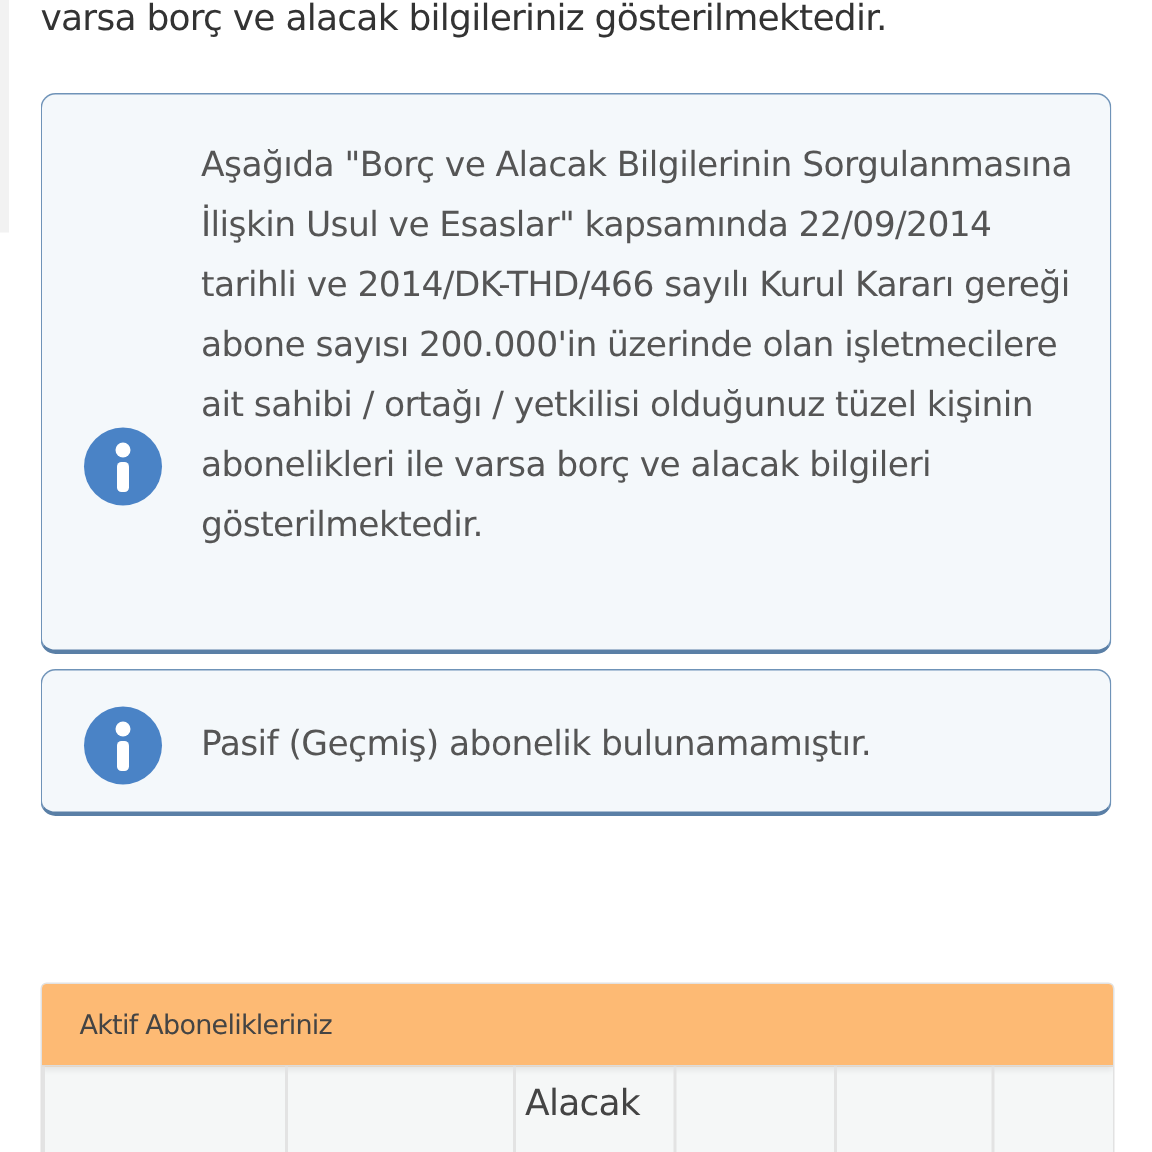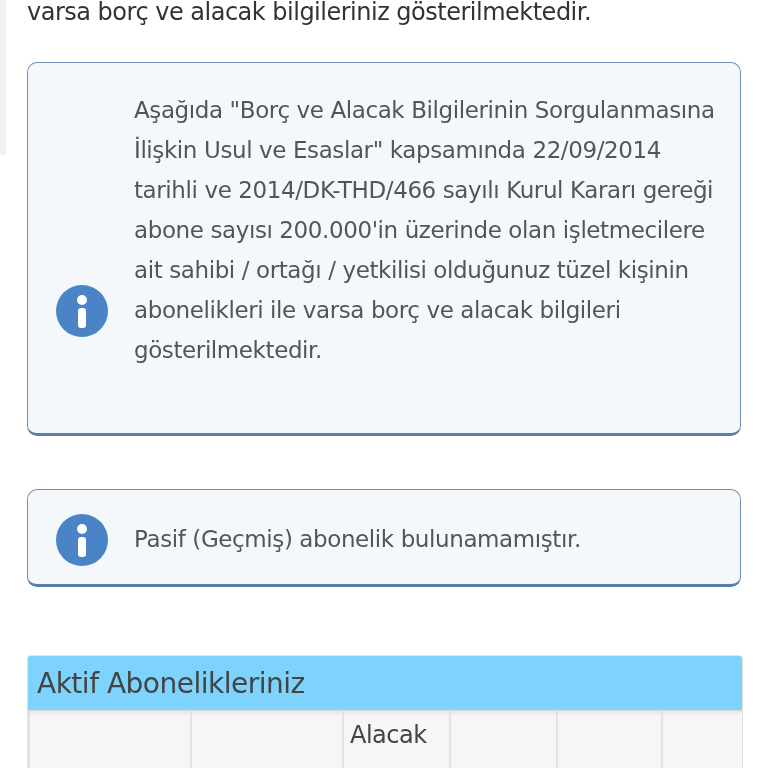--- a/index.html
+++ b/index.html
@@ -24,32 +24,32 @@
   }
   .alert .icon .dot { position:absolute; left:21px; top:10px; width:10px; height:10px; border-radius:50%; background:#fff; }
   .alert .icon .bar { position:absolute; left:22px; top:23px; width:8px; height:20px; border-radius:3px; background:#fff; }
   .alert .text {
     position:absolute; left:106px; right:20px; font-size:23px; line-height:40px; color:#555;
     letter-spacing:-0.4px;
   }
   .alert1 { top:62px; height:374px; }
   .alert1 .icon { top:222px; }
   .alert1 .text { top:27px; }
-  .alert2 { top:489px; height:98px; }
+  .alert2 { top:446px; height:98px; }
   .alert2 .icon { top:24px; }
   .alert2 .text { top:29px; }
 
   .panel {
     position:absolute; left:27px; top:655px; width:714px; height:130px;
     border:1px solid #e2e2e2; border-radius:4px; background:#f5f7f7; overflow:hidden;
   }
   .panel-head {
-    height:54px; background:#7dd3fc; border-bottom:1px solid #dcdcdc;
+    height:54px; background:#fdba74; border-bottom:1px solid #dcdcdc;
     box-shadow:0 2px 4px rgba(0,0,0,0.08);
-    font-size:28px; line-height:56px; padding-left:9px; color:#444; letter-spacing:-0.5px;
+    font-size:18px; line-height:56px; padding-left:25px; color:#444; letter-spacing:-0.5px;
   }
   .table { position:absolute; top:55px; left:0; right:0; bottom:0; }
   .col { position:absolute; top:0; bottom:0; border-left:2px solid #e3e3e3; }
   .th-text { position:absolute; top:10px; left:6px; font-size:24px; color:#444; letter-spacing:-0.5px; }
 </style>
 </head>
 <body>
 
 <div class="left-strip"></div>
 

